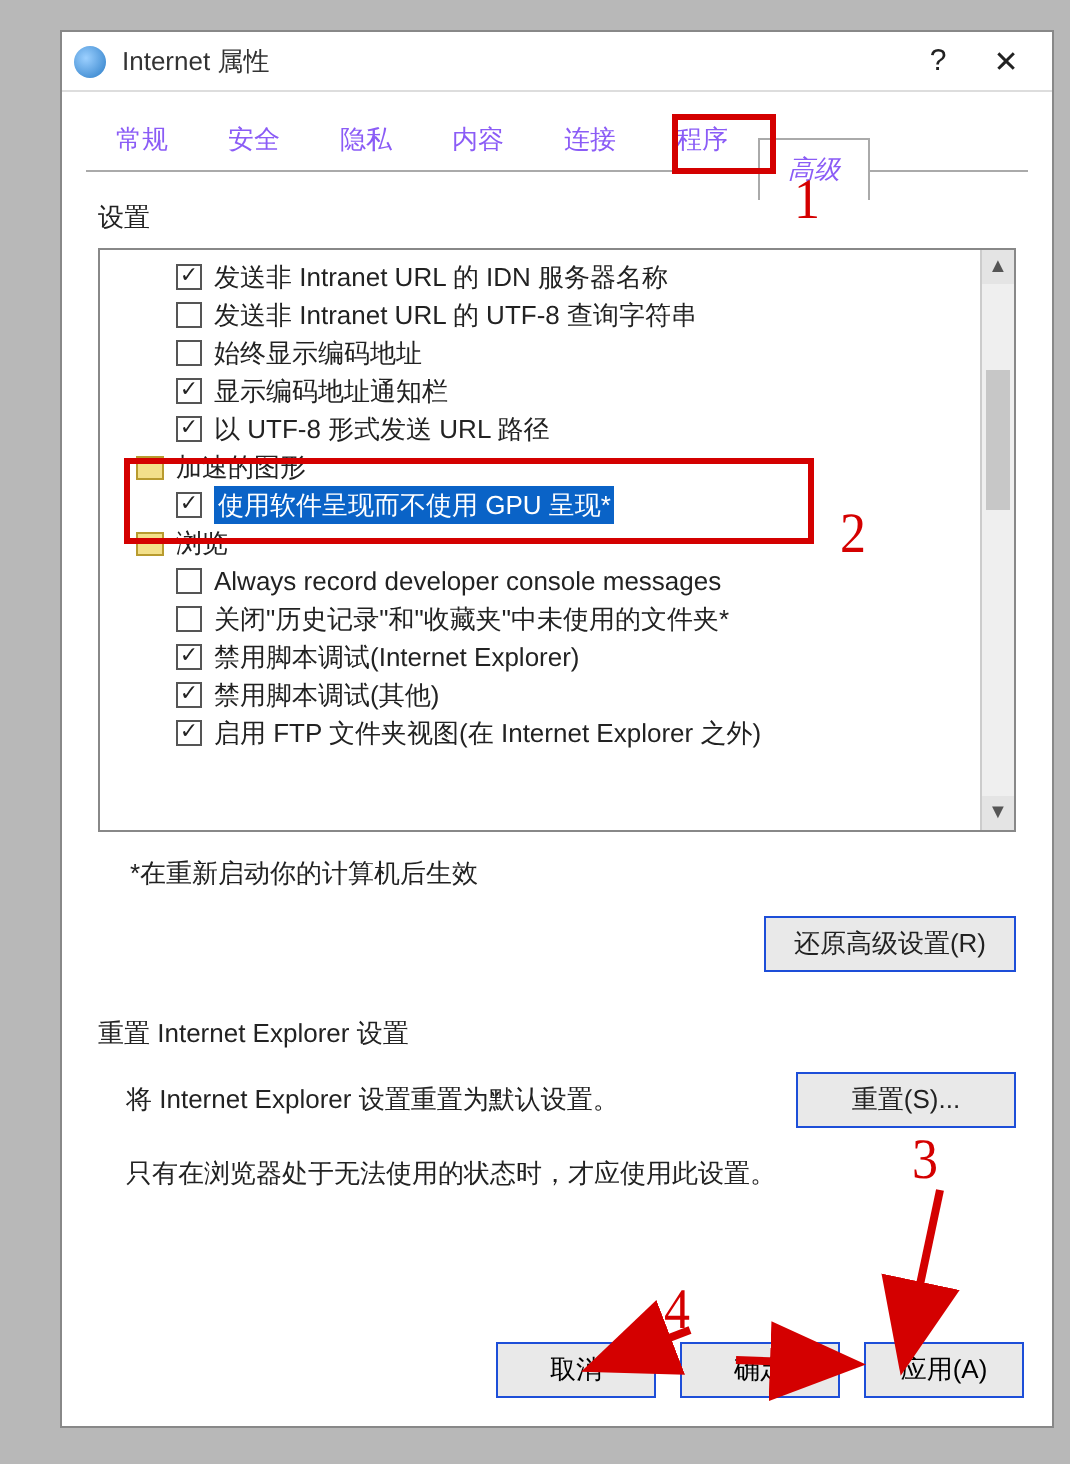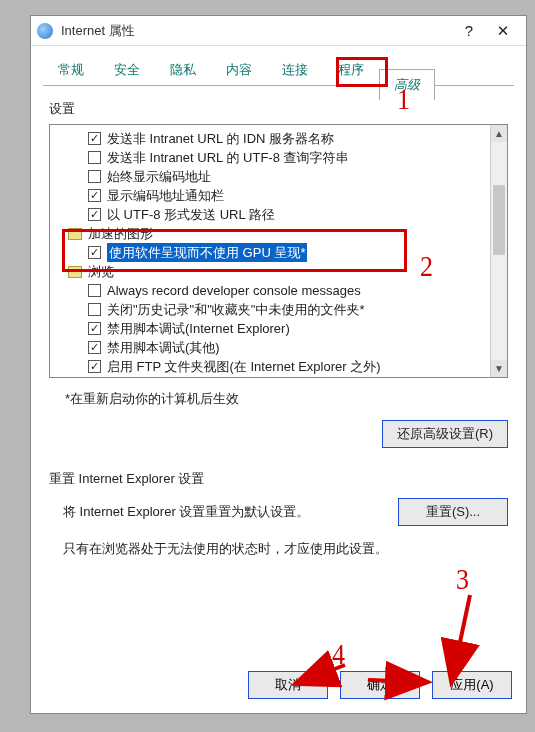--- a/index.html
+++ b/index.html
@@ -4,26 +4,26 @@
 <style>
   * { box-sizing: border-box; font-family: "Microsoft YaHei", "Segoe UI", Tahoma, sans-serif; }
   body { margin: 0; background: #b8b8b8; width: 535px; height: 732px; position: relative; overflow: hidden; }
   .window { position: absolute; left: 30px; top: 15px; right: 8px; bottom: 18px; background: #fff; border: 1px solid #888; display: flex; flex-direction: column; }
   .titlebar { height: 30px; display: flex; align-items: center; padding: 0 6px; border-bottom: 1px solid #ddd; }
   .titlebar .ico { width: 16px; height: 16px; border-radius: 50%; background: radial-gradient(circle at 6px 6px,#9cd0ff,#2a7cc7); margin-right: 8px; position:relative; }
   .titlebar .ttl { font-size: 13px; color: #333; text-align: center; }
   .titlebar .spacer { flex: 1; }
   .titlebar .winbtn { width: 34px; text-align: center; font-size: 15px; color: #222; cursor: default; }
   .tabstrip { display: flex; padding: 8px 12px 0 12px; font-size: 13px; }
-  .tab { padding: 6px 14px 6px 14px; border: 1px solid transparent; border-bottom: none; color: #0f766e; }
+  .tab { padding: 6px 14px 6px 14px; border: 1px solid transparent; border-bottom: none; color: #8b5cf6; }
   .tab.active { border-color: #aaa; background: #fff; position: relative; top: 15px; font-style: italic; }
   .tabline { border-bottom: 1px solid #aaa; margin: 0 12px; }
   .content { flex: 1; padding: 14px 18px 0 18px; font-size: 13px; color: #222; display: flex; flex-direction: column; overflow: hidden; }
   .grouplabel { margin-bottom: 6px; }
-  .treebox { border: 1px solid #888; height: 254px; display: flex; gap: 44px; }
+  .treebox { border: 1px solid #888; height: 292px; display: flex; gap: 44px; }
   .treelist { flex: 1; overflow: hidden; padding: 4px 0 4px 4px; line-height: 19px; }
   .row { display: flex; align-items: center; white-space: nowrap; }
   .ind2 { padding-left: 34px; }
   .ind1 { padding-left: 14px; }
   .chk { width: 13px; height: 13px; border: 1px solid #555; margin-right: 6px; display: inline-flex; align-items: center; justify-content: center; font-size: 11px; line-height: 1; background:#fff; }
   .chk.on::after { content: "✓"; color: #222; }
   .catico { width: 14px; height: 12px; background: #f3e08a; border: 1px solid #b89b2f; margin-right: 6px; }
   .sel { background: #0a63c7; color: #ffffff; padding: 0 2px; }
   .scrollbar { width: 17px; background: #efefef; border-left: 1px solid #ccc; position: relative; }
   .sbup,.sbdn { position:absolute; left:0; right:0; height:17px; background:#e4e4e4; text-align:center; font-size:10px; line-height:17px; color:#555;}

